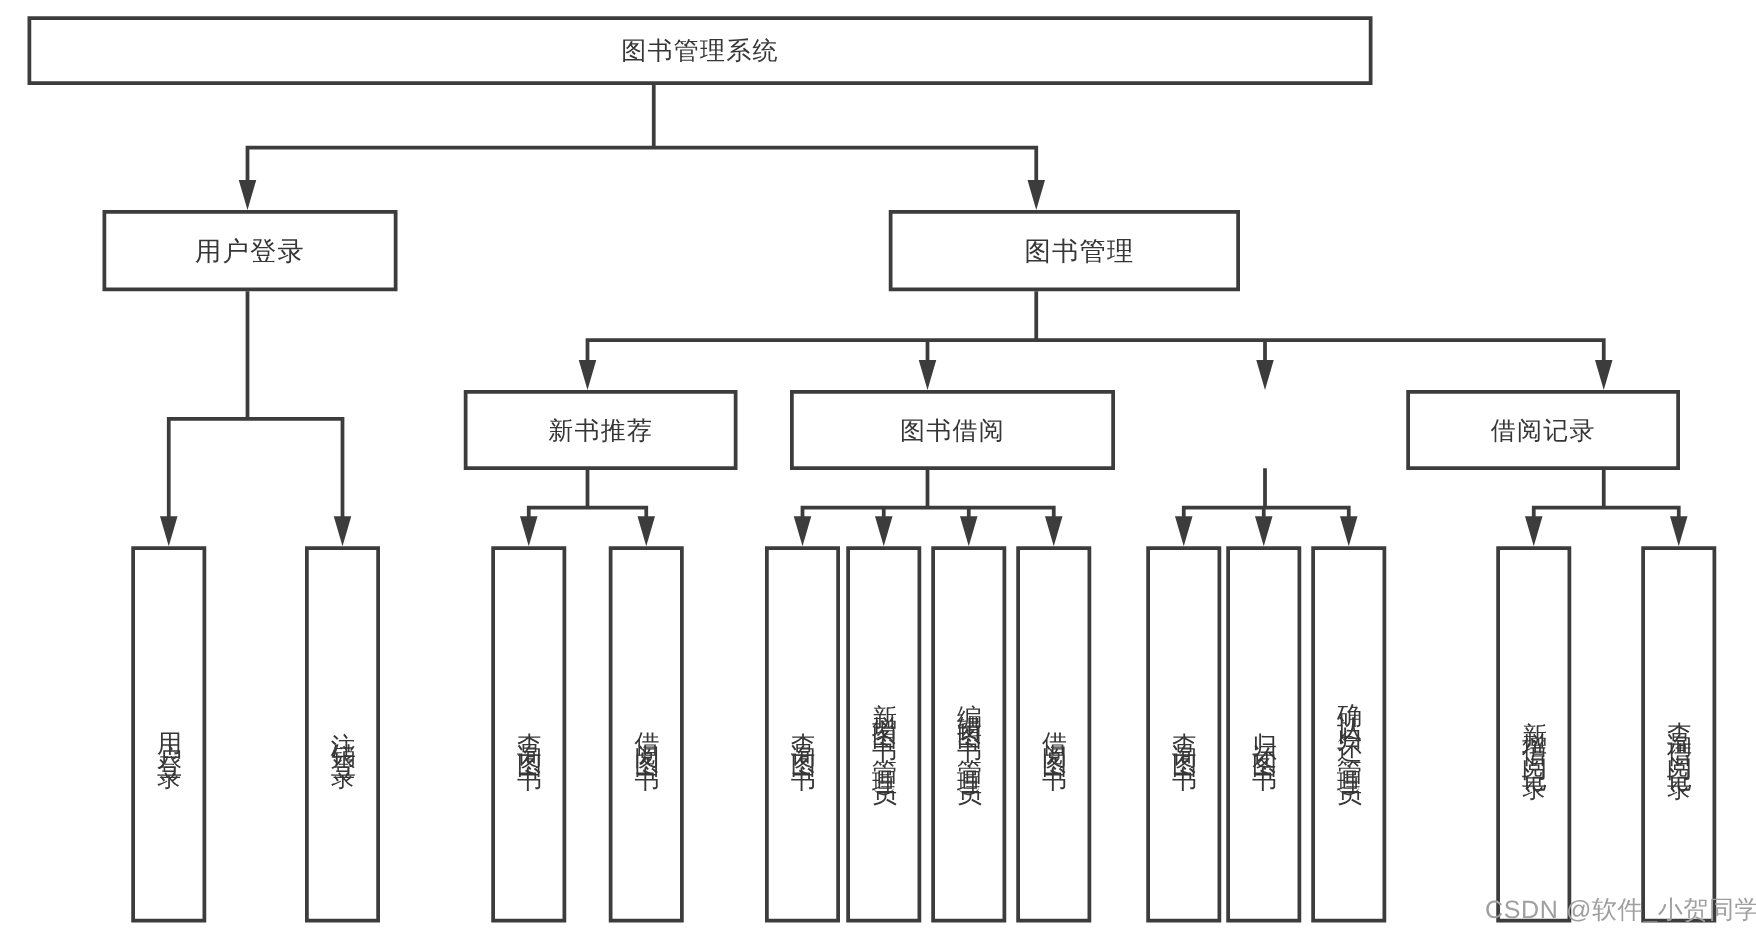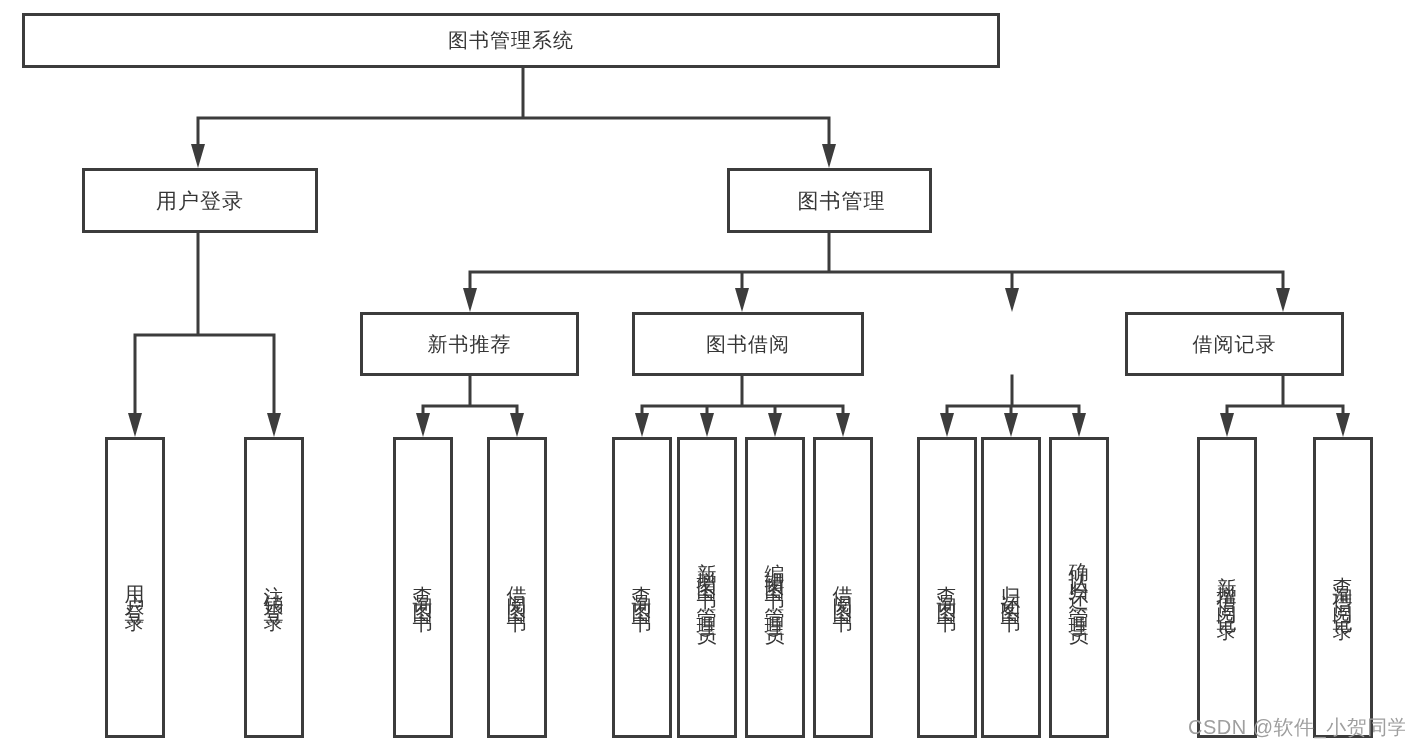--- a/index.html
+++ b/index.html
@@ -30,21 +30,21 @@
     justify-content: center;
     color: #363636;
     z-index: 1;
   }
   .hbox {
     font-size: 21px;
     letter-spacing: 1px;
   }
   .root {
     left: 22px; top: 13px;
-    width: 978px; height: 55px;
+    width: 1076px; height: 55px;
     font-size: 20px;
     font-family: Liberation Mono, monospace;
   }
   .lvl2 { top: 168px; width: 236px; height: 65px; }
   .lvl3 { top: 312px; width: 219px; height: 64px; font-size: 20px; }
   .vbox {
     top: 437px;
     width: 60px; height: 301px;
   }
   .vbox .vtext {
@@ -121,28 +121,28 @@
     </g>
   </svg>
 
   <div class="node hbox root">
     <span>图书管理系统</span>
   </div>
 
   <div class="node hbox lvl2" style="left:82px;">
     <span>用户登录</span>
   </div>
-  <div class="node hbox lvl2" style="left:727px; width:205px;padding-left:24px;">
+  <div class="node hbox lvl2" style="left:711px; width:281px;padding-left:24px;">
     <span>图书管理</span>
   </div>
 
-  <div class="node hbox lvl3" style="left:360px;">
+  <div class="node hbox lvl3" style="left:371px;">
     <span>新书推荐</span>
   </div>
-  <div class="node hbox lvl3" style="left:632px; width:232px;">
+  <div class="node hbox lvl3" style="left:632px; width:260px;">
     <span>图书借阅</span>
   </div>
   <div class="node hbox lvl3" style="left:1125px;">
     <span>借阅记录</span>
   </div>
 
   <div class="node vbox" style="left:105px;">
     <span class="vtext">用户登录</span>
   </div>
   <div class="node vbox" style="left:244px;">

